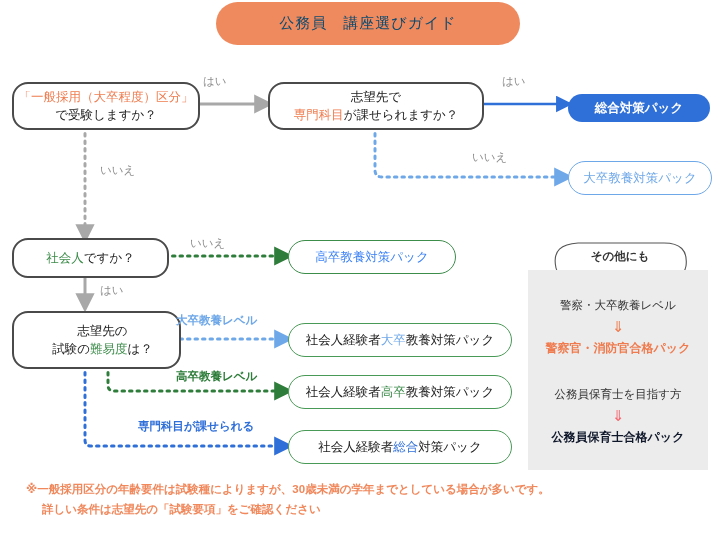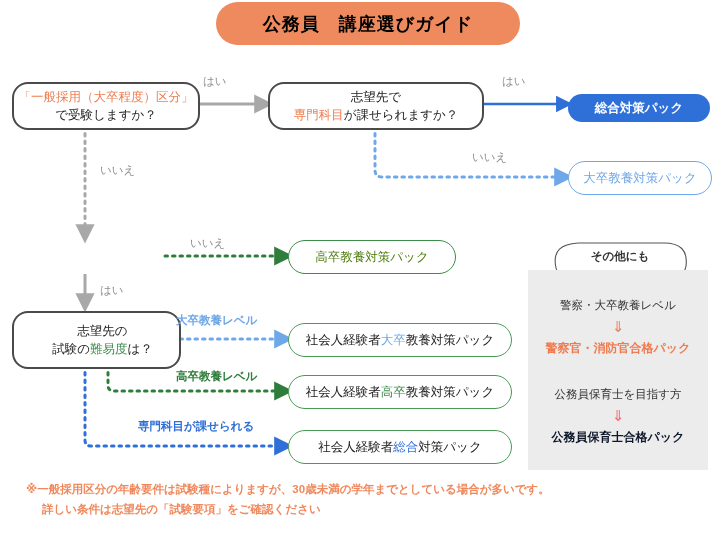--- a/index.html
+++ b/index.html
@@ -14,40 +14,40 @@
   #stage{position:absolute;left:0;top:0;width:720px;height:540px;}
   svg#wires{position:absolute;left:0;top:0;width:720px;height:540px;pointer-events:none;}
 
   
   .title-bar{
     position:absolute;left:216px;top:2px;width:304px;height:43px;
     background:#ef8a5f;border-radius:22px;
     display:flex;align-items:center;justify-content:center;
   }
   .title-bar .t{
-    color:#000000;font-size:18px;font-weight:bold;letter-spacing:1px;
+    color:#0c4a6e;font-size:15px;font-weight:normal;letter-spacing:1px;
   }
 
   
   .qbox{
     position:absolute;border:2px solid #4a4a4a;border-radius:16px;
     background:#ffffff;display:flex;flex-direction:column;
     align-items:center;justify-content:center;
     font-size:12.5px;color:#222;line-height:1.45;text-align:center;
   }
 
   
   .pill{
     position:absolute;border-radius:20px;display:flex;
     align-items:center;justify-content:center;
     font-size:12.5px;text-align:center;line-height:1.2;
   }
   .pill.solid-blue{background:#2f6fd8;color:#ffffff;font-weight:bold;border:none;}
   .pill.out-lblue{background:#ffffff;border:1.6px solid #6fa8e8;color:#6fa8e8;}
-  .pill.out-green{background:#ffffff;border:1.6px solid #3c8c4a;color:#4d7c0f;}
+  .pill.out-green{background:#ffffff;border:1.6px solid #3c8c4a;color:#3b82f6;}
   .pill.out-green-dark{background:#ffffff;border:1.6px solid #4a9a57;color:#222;}
 
   
   .elabel{position:absolute;font-size:11.5px;color:#8d8d8d;white-space:nowrap;}
   .elabel.lblue{color:#6fa8e8;font-weight:bold;}
   .elabel.green{color:#2e7d3a;font-weight:bold;}
   .elabel.blue{color:#2f6fd8;font-weight:bold;}
 
   
   .or{color:#ef7b4e;}
@@ -130,20 +130,25 @@
     <div>で受験しますか？</div>
   </div>
 
   <div class="qbox" style="left:268px;top:82px;width:212px;height:44px;">
     <div>志望先で</div>
     <div>
       <span class="or">専門科目</span><span>が課せられますか？</span>
     </div>
   </div>
 
+  <div class="qbox" style="left:12px;top:238px;width:153px;height:36px;">
+    <div>
+      <span class="gr">社会人</span><span>ですか？</span>
+    </div>
+  </div>
 
   <div class="qbox" style="left:12px;top:311px;width:153px;height:54px;padding-left:12px;">
     <div>志望先の</div>
     <div>
       <span>試験の</span><span class="gr">難易度</span><span>は？</span>
     </div>
   </div>
 
   <div class="elabel" style="left:203px;top:74px;">はい</div>
   <div class="elabel" style="left:100px;top:163px;">いいえ</div>

